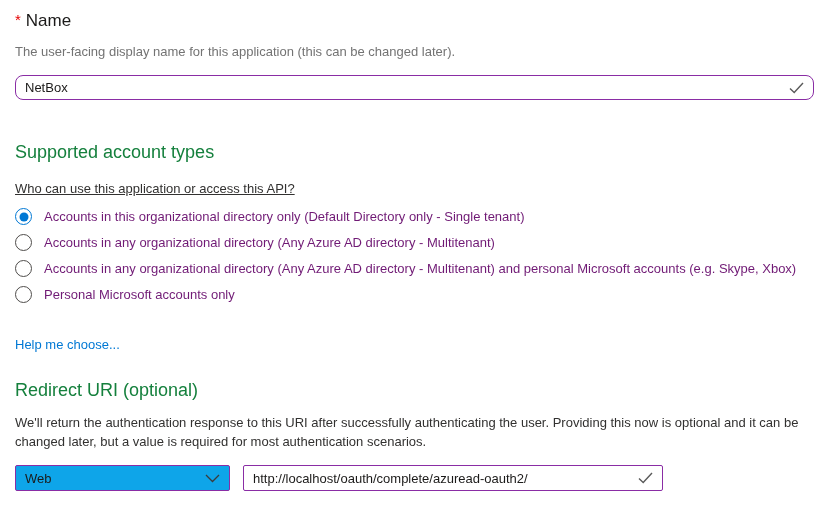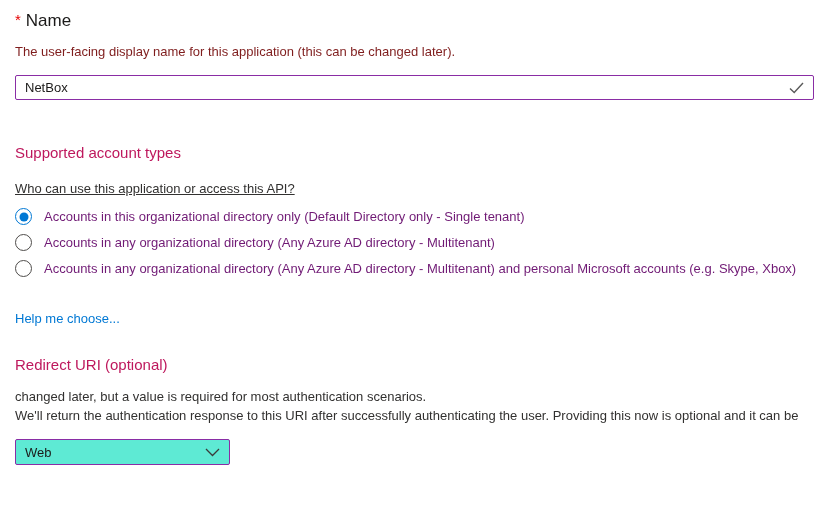--- a/index.html
+++ b/index.html
@@ -9,36 +9,36 @@
     background: #ffffff;
     font-family: "Liberation Sans", sans-serif;
     color: #323130;
     overflow: hidden;
   }
   .page { padding: 11px 6px 0 15px; }
 
   
   .field-label { font-size: 17px; color: #1b1a19; line-height: 20px; }
   .required-marker { color: #e50000; font-size: 15px; margin-right: 5px; position: relative; top: -1px; }
-  .desc { font-size: 13px; line-height: 15px; margin-top: 13px; color: #7f1d1d; }
+  .desc { font-size: 13px; line-height: 15px; margin-top: 13px; color: #737373; }
 
   .text-input {
     margin-top: 16px;
     width: 799px; height: 25px;
     border: 1px solid #8a2da5;
-    border-radius: 2px;
+    border-radius: 8px;
     background: #fff;
     display: flex; align-items: center;
     padding: 0 9px;
   }
   .text-input .value { font-size: 13px; color: #1b1a19; flex: 1 1 auto; white-space: nowrap; overflow: hidden; }
   .check-icon { flex: 0 0 auto; display: inline-flex; margin-left: 8px; }
 
   
-  .section-title { font-size: 15px; color: #be185d; line-height: 19px; }
+  .section-title { font-size: 18px; color: #15803d; line-height: 19px; }
   .mt-sec1 { margin-top: 43px; }
   .question { font-size: 13px; line-height: 15px; margin-top: 19px; text-decoration: underline; }
 
   
   .radio-group { margin-top: 12px; }
   .radio-row { display: flex; align-items: center; margin-bottom: 9px; height: 17px; cursor: default; }
   .radio {
     width: 17px; height: 17px; border-radius: 50%;
     border: 1px solid #4f4d4b; background: #fff;
     flex: 0 0 auto; position: relative;
@@ -56,21 +56,21 @@
   .mt-sec2 { margin-top: 28px; }
   .para { font-size: 13px; line-height: 19px; margin-top: 13px; }
   .para div { white-space: nowrap; }
 
   
   .uri-row { display: flex; margin-top: 14px; }
   .select-box {
     width: 215px; height: 26px;
     border: 1px solid #8a2da5; border-radius: 2px;
     display: flex; align-items: center;
-    padding: 0 9px; background: #5eead4; cursor: pointer;
+    padding: 0 9px; background: #0ea5e9; cursor: pointer;
   }
   .select-box .value { font-size: 13px; color: #1b1a19; flex: 1 1 auto; }
   .chevron-icon { display: inline-flex; flex: 0 0 auto; }
   .uri-input {
     margin-left: 13px;
     width: 420px; height: 26px;
     border: 1px solid #8a2da5; border-radius: 2px;
     display: flex; align-items: center;
     padding: 0 9px; background: #fff;
   }
@@ -105,35 +105,47 @@
       <span class="radio-label">Accounts in this organizational directory only (Default Directory only - Single tenant)</span>
     </div>
     <div class="radio-row">
       <span class="radio"></span>
       <span class="radio-label">Accounts in any organizational directory (Any Azure AD directory - Multitenant)</span>
     </div>
     <div class="radio-row">
       <span class="radio"></span>
       <span class="radio-label">Accounts in any organizational directory (Any Azure AD directory - Multitenant) and personal Microsoft accounts (e.g. Skype, Xbox)</span>
     </div>
+    <div class="radio-row">
+      <span class="radio"></span>
+      <span class="radio-label">Personal Microsoft accounts only</span>
+    </div>
   </div>
 
   <a class="help-link">Help me choose...</a>
 
   
   <div class="section-title mt-sec2">Redirect URI (optional)</div>
   <div class="para">
+    <div>We'll return the authentication response to this URI after successfully authenticating the user. Providing this now is optional and it can be</div>
     <div>changed later, but a value is required for most authentication scenarios.</div>
-    <div>We'll return the authentication response to this URI after successfully authenticating the user. Providing this now is optional and it can be</div>
   </div>
 
   <div class="uri-row">
     <div class="select-box">
       <span class="value">Web</span>
       <span class="chevron-icon">
         <svg width="15" height="9" viewBox="0 0 15 9">
             <path d="M1 1 L7.5 7.5 L14 1" fill="none" stroke="#3b3b3b" stroke-width="1.3"></path>
           </svg>
       </span>
     </div>
+    <div class="uri-input">
+      <span class="value">http://localhost/oauth/complete/azuread-oauth2/</span>
+      <span class="check-icon">
+        <svg width="15" height="12" viewBox="0 0 15 12">
+            <path d="M1 6.5 L5.2 10.5 L14 1" fill="none" stroke="#5a5a5a" stroke-width="1.4"></path>
+          </svg>
+      </span>
+    </div>
   </div>
 
 </div>
 
 </body></html>

